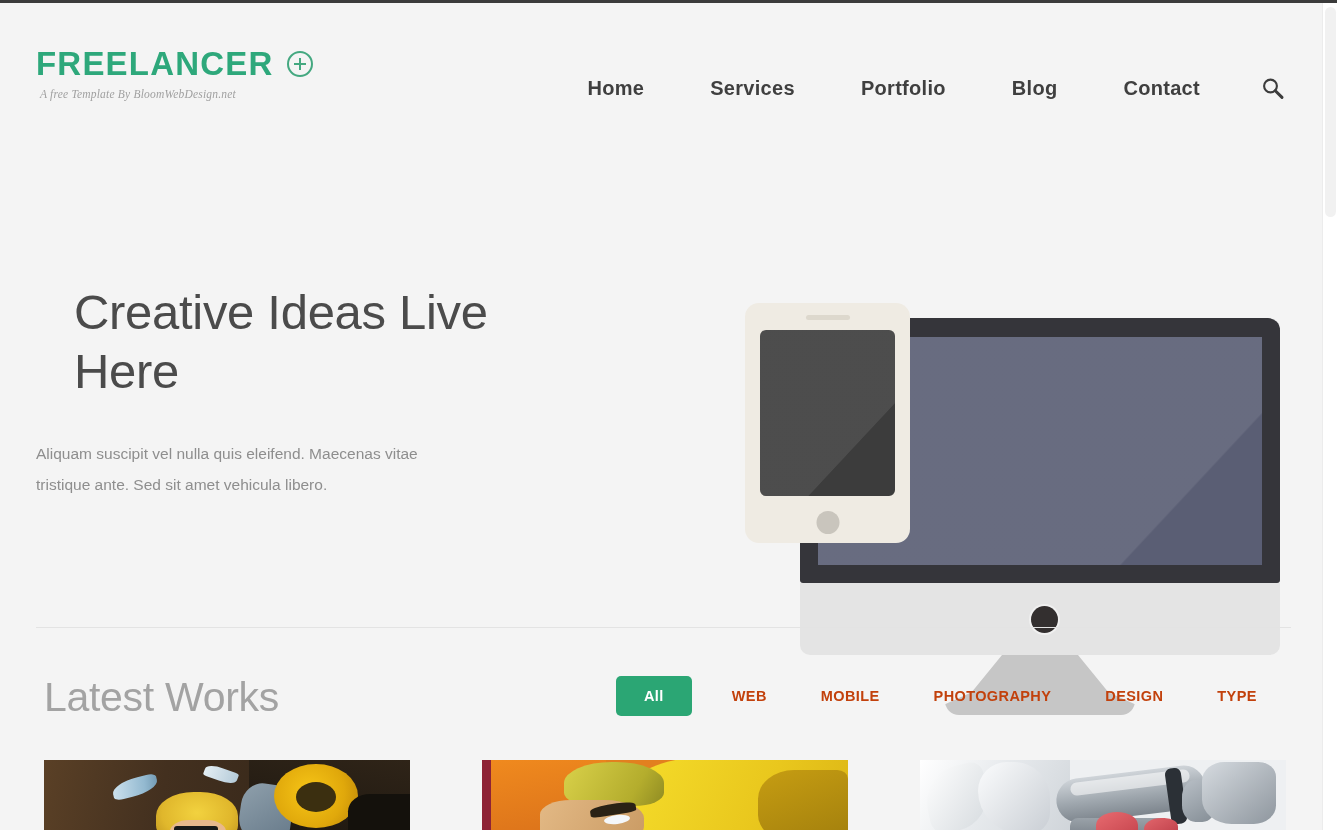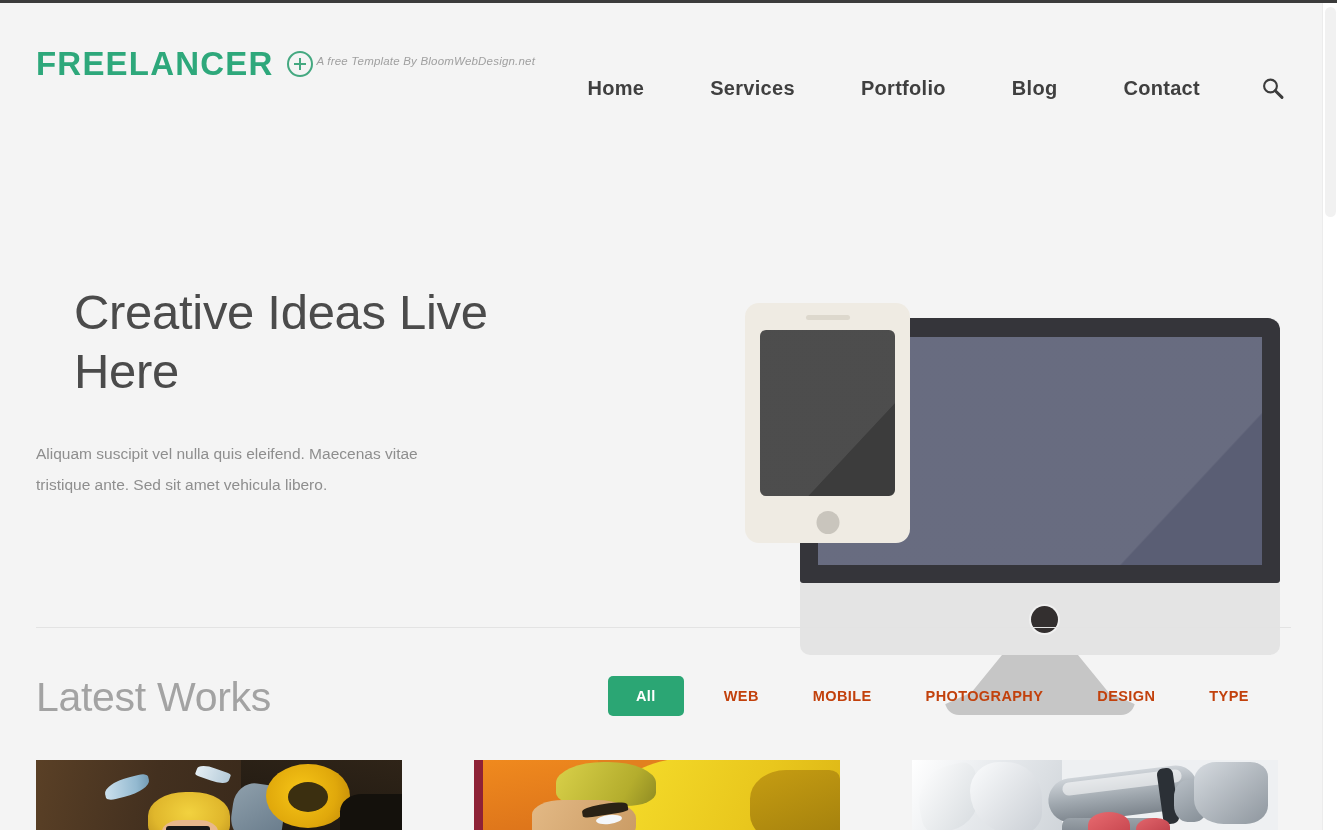--- a/index.html
+++ b/index.html
@@ -61,21 +61,21 @@
   .site-header {
     position: relative;
     height: 140px;
   }
 
   .brand {
     position: absolute;
     left: 36px;
     top: 44px;
     display: flex;
-    flex-direction: row;
+    flex-direction: column;
   }
   .brand-row {
     display: flex;
     align-items: center;
     gap: 13px;
   }
   .brand-word {
     font-size: 33px;
     font-weight: bold;
     letter-spacing: 1.2px;
@@ -95,21 +95,21 @@
     content: "";
     position: absolute;
     background: #44a880;
   }
   .brand-plus::before { left: 50%; top: 5px; width: 2px; height: 12px; transform: translateX(-50%); }
   .brand-plus::after  { top: 50%; left: 5px; height: 2px; width: 12px; transform: translateY(-50%); }
 
   .brand-tag {
     margin-top: 8px;
     margin-left: 4px;
-    font-family: Liberation Sans, sans-serif;
+    font-family: Liberation Serif, serif;
     font-style: italic;
     font-size: 11.5px;
     color: #a0a0a0;
     letter-spacing: .2px;
   }
 
   .main-nav {
     position: absolute;
     right: 36px;
     top: 68px;
@@ -278,21 +278,21 @@
     left: 36px;
     top: 624px;
     width: 1255px;
     height: 1px;
     background: #e3e3e3;
   }
 
   
   .works {
     position: absolute;
-    left: 0;
+    left: 8px;
     top: 655px;
     width: 1322px;
   }
 
   .works-head {
     position: relative;
     height: 80px;
   }
   .works-title {
     position: absolute;

